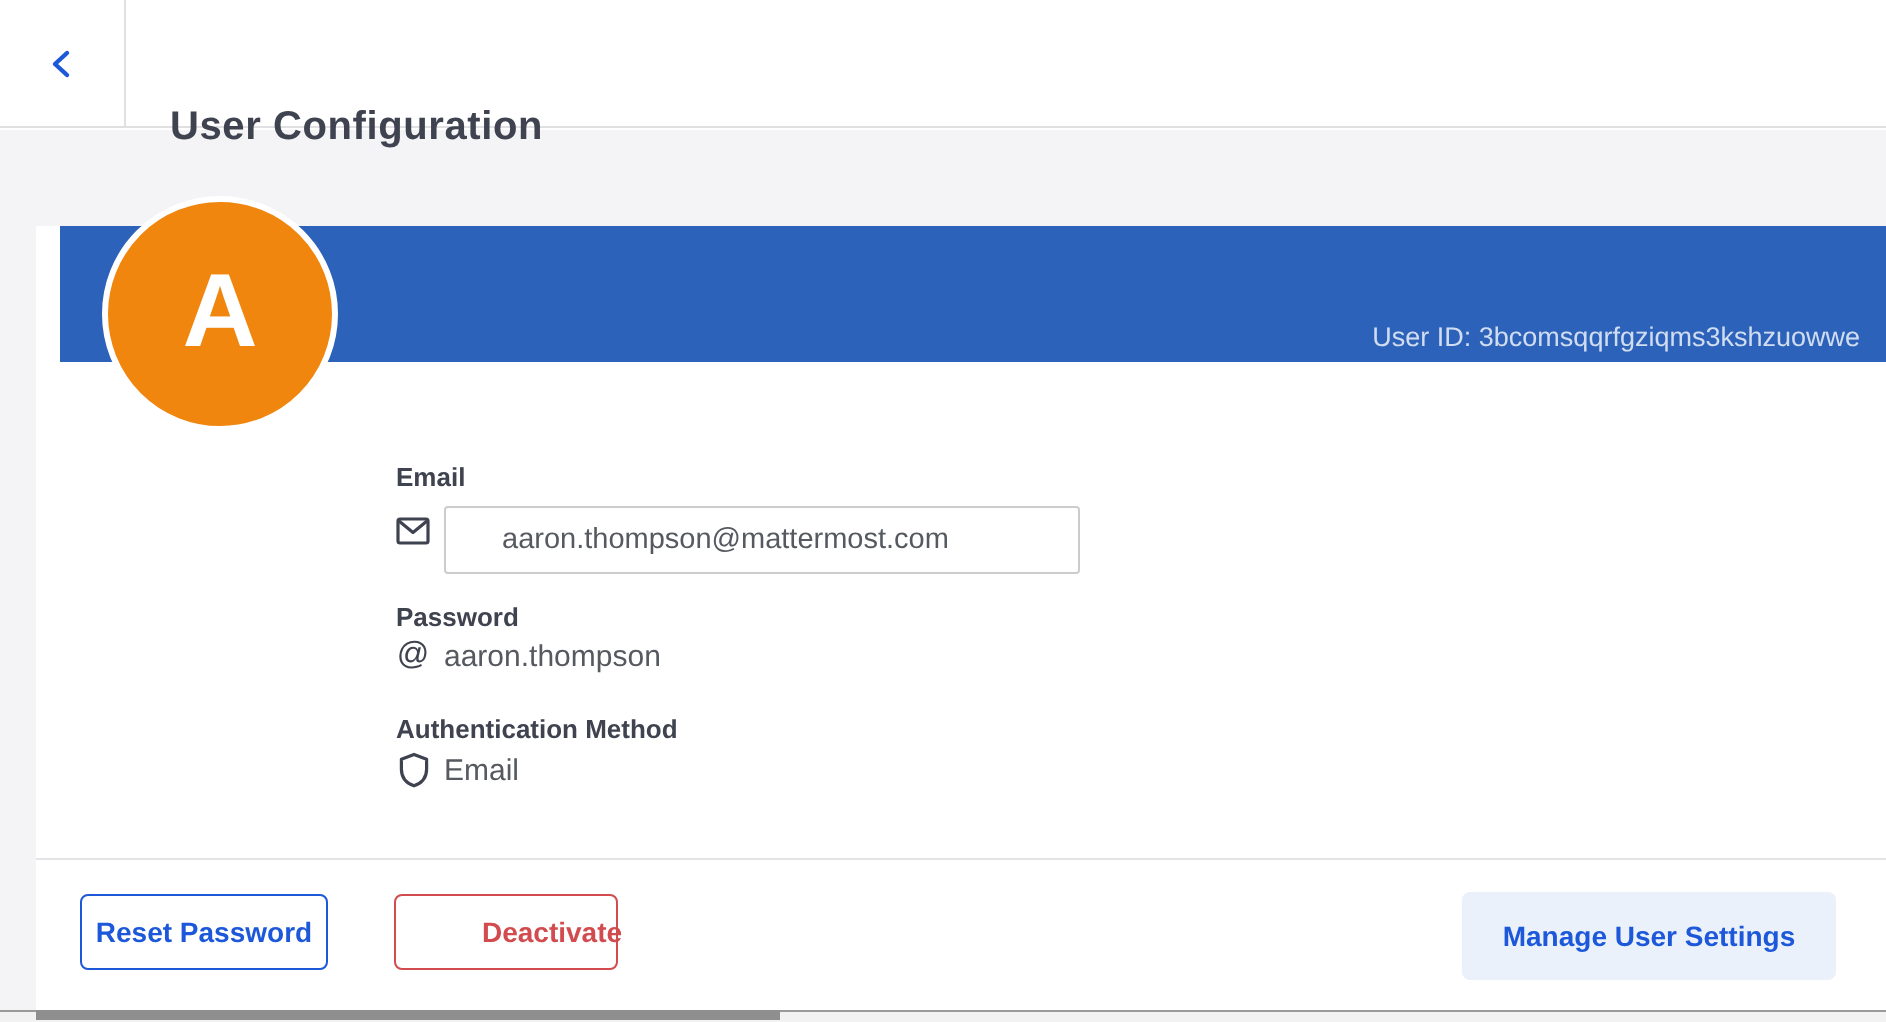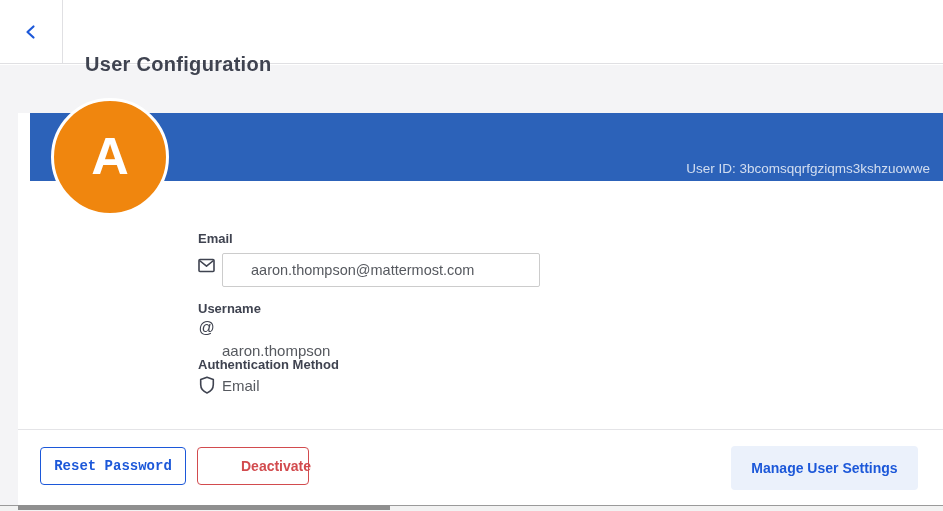--- a/index.html
+++ b/index.html
@@ -39,26 +39,26 @@
   .icon-mail{top:144px;}
   .icon-at{top:206px;font-size:16px;color:var(--text-dark);font-weight:normal;}
   .icon-shield{top:263px;}
   .email-input{
     position:absolute;left:204px;top:140px;width:318px;height:34px;
     border:1px solid #ccc;border-radius:2px;background:#fff;
     padding:0 28px;font-size:14.5px;color:var(--text-muted);
     font-family:"Liberation Sans",sans-serif;outline:none;
   }
   .field-value{position:absolute;left:204px;font-size:15px;color:var(--text-muted);}
-  .val-username{top:207px;margin-top:22px;}
+  .val-username{top:207px;}
   .val-auth{top:264px;}
   
   .footer-divider{position:absolute;left:0;top:316px;width:100%;height:1px;background:#e4e4e7;}
   .btn{position:absolute;top:334px;height:38px;border-radius:4px;font-size:14px;font-weight:bold;font-family:"Liberation Sans",sans-serif;display:flex;align-items:center;justify-content:center;cursor:pointer;background:#fff;}
-  .btn-reset{left:22px;width:146px;border:1px solid var(--accent-blue);color:var(--accent-blue);font-family:Liberation Mono, monospace;}
+  .btn-reset{left:22px;width:124px;border:1px solid var(--accent-blue);color:var(--accent-blue);}
   .btn-deactivate{left:179px;width:112px;border:1px solid var(--danger-red);color:var(--danger-red);padding-left:46px;}
   .btn-manage{right:25px;top:333px;width:187px;height:44px;border:none;background:var(--button-tint);color:var(--accent-blue);}
   
   .hscroll-track{position:absolute;left:0;top:505px;width:943px;height:6px;background:#f2f2f2;border-top:1px solid #9a9a9a;}
   .hscroll-thumb{position:absolute;left:18px;top:505px;width:372px;height:5px;background:#8f8f8f;}
 </style>
 </head>
 <body>
 
 <div class="screen">
@@ -89,21 +89,21 @@
 
     <div class="field-label lbl-email">Email</div>
     <div class="field-icon icon-mail">
       <svg width="17" height="15" viewBox="0 0 17 15" fill="none">
         <rect x="1" y="1.5" width="15" height="12" rx="1" stroke="#3f4350" stroke-width="1.6"></rect>
         <path d="M1.5 2.5 L8.5 8.2 L15.5 2.5" stroke="#3f4350" stroke-width="1.6" stroke-linejoin="round"></path>
       </svg>
     </div>
     <input class="email-input" type="text" value="aaron.thompson@mattermost.com" style="">
 
-    <div class="field-label lbl-username">Username</div>
+    <div class="field-label lbl-username">Password</div>
     <div class="field-icon icon-at">@</div>
     <div class="field-value val-username">aaron.thompson</div>
 
     <div class="field-label lbl-auth">Authentication Method</div>
     <div class="field-icon icon-shield">
       <svg width="16" height="18" viewBox="0 0 16 18" fill="none">
         <path d="M8 1.2 L14.3 3.6 V8.6 C14.3 12.8 11.7 15.6 8 16.9 C4.3 15.6 1.7 12.8 1.7 8.6 V3.6 Z" stroke="#3f4350" stroke-width="1.6" stroke-linejoin="round"></path>
       </svg>
     </div>
     <div class="field-value val-auth">Email</div>

